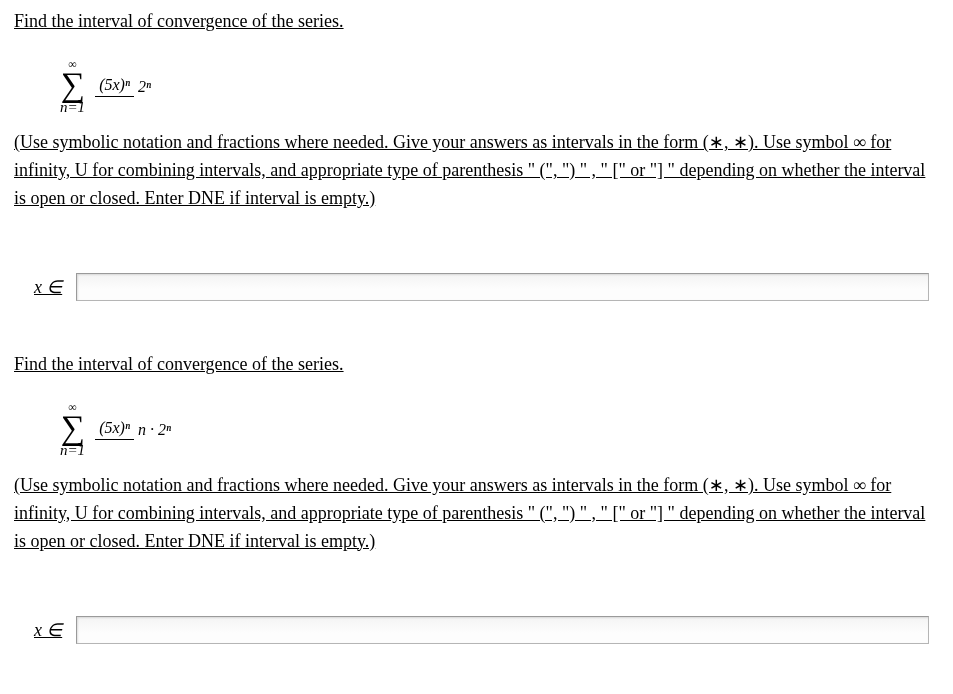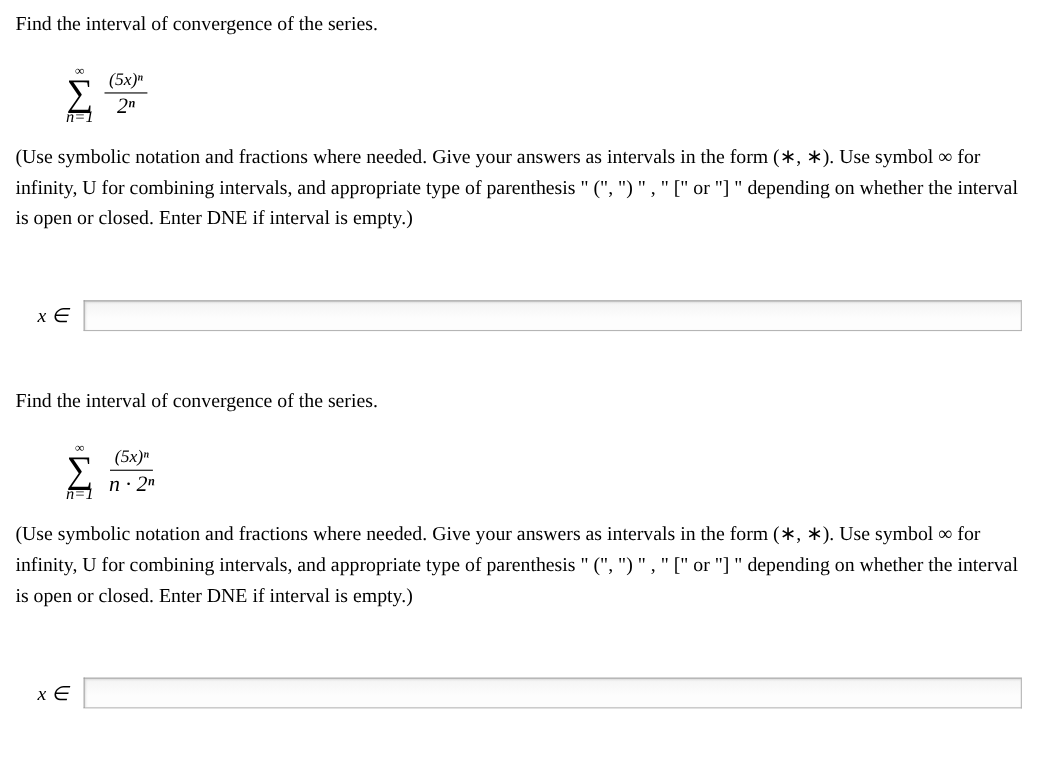--- a/index.html
+++ b/index.html
@@ -7,20 +7,21 @@
     margin: 0;
     padding: 0;
     font-family: "Times New Roman", Times, serif;
     font-size: 18px;
     color: #000;
     background: #fff;
     width: 953px;
   }
   .page {
     padding: 8px 14px 20px 14px;
+    text-decoration: underline;
   }
   .prompt {
     margin: 0 0 18px 0;
     line-height: 1.45;
   }
   .instructions {
     margin: 14px 0 0 0;
     line-height: 1.55;
   }
   .formula-block {
@@ -45,34 +46,34 @@
     font-size: 34px;
     line-height: 1;
   }
   .sigma-bot {
     font-size: 15px;
     font-style: italic;
     margin-top: -2px;
   }
   .frac {
     display: inline-flex;
-    flex-direction: column;
+    flex-direction: row;
     align-items: center;
     vertical-align: middle;
     font-style: italic;
     line-height: 1.15;
   }
   .frac .num {
     padding: 0 4px 1px 4px;
     border-bottom: 1px solid #000;
     font-size: 16px;
   }
   .frac .den {
     padding: 1px 4px 0 4px;
-    font-size: 20px;
+    font-size: 16px;
   }
   .answer-row {
     display: flex;
     align-items: center;
     gap: 14px;
     margin: 60px 0 50px 20px;
   }
   .answer-label {
     font-style: italic;
     font-size: 18px;

